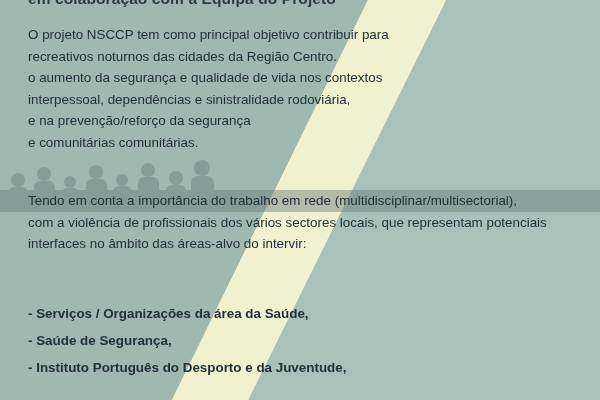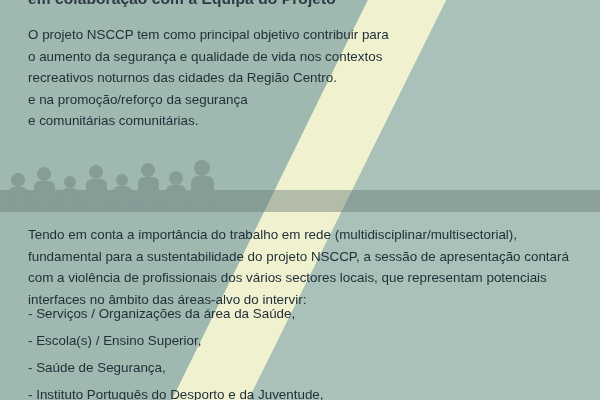--- a/index.html
+++ b/index.html
@@ -71,32 +71,32 @@
   }
   .para {
     position: absolute;
     left: 28px;
     width: 548px;
     color: #233039;
     font-size: 13.4px;
     line-height: 21.5px;
   }
   .para.p1 { top: 24px; }
-  .para.p2 { top: 224px; }
+  .para.p2 { top: 190px; }
   .para .line { white-space: nowrap; }
   .list {
     position: absolute;
     left: 28px;
     top: 300px;
     width: 548px;
     color: #233039;
     font-size: 13.4px;
     line-height: 27px;
   }
-  .list .item { white-space: nowrap; }
+  .list .item { white-space: nowrap; font-weight: bold; }
 </style>
 </head>
 <body>
 
 <div id="poster">
 
   <div class="band-left"></div>
   <div class="band-right"></div>
   <div class="band-mid"></div>
 
@@ -154,34 +154,33 @@
       </g>
     </svg>
   </div>
 
   <div class="content">
 
     <div class="title">em colaboração com a Equipa do Projeto</div>
 
     <div class="para p1">
       <div class="line">O projeto NSCCP tem como principal objetivo contribuir para</div>
+      <div class="line">recreativos noturnos das cidades da Região Centro.</div>
       <div class="line">o aumento da segurança e qualidade de vida nos contextos</div>
-      <div class="line">recreativos noturnos das cidades da Região Centro.</div>
-      <div class="line">e na promoção/reforço da segurança</div>
+      <div class="line">interpessoal, dependências e sinistralidade rodoviária,</div>
+      <div class="line">e na prevenção/reforço da segurança</div>
       <div class="line">e comunitárias comunitárias.</div>
     </div>
 
     <div class="para p2">
       <div class="line">Tendo em conta a importância do trabalho em rede (multidisciplinar/multisectorial),</div>
-      <div class="line">fundamental para a sustentabilidade do projeto NSCCP, a sessão de apresentação contará</div>
       <div class="line">com a violência de profissionais dos vários sectores locais, que representam potenciais</div>
       <div class="line">interfaces no âmbito das áreas-alvo do intervir:</div>
     </div>
 
     <div class="list">
       <div class="item">- Serviços / Organizações da área da Saúde,</div>
-      <div class="item">- Escola(s) / Ensino Superior,</div>
       <div class="item">- Saúde de Segurança,</div>
       <div class="item">- Instituto Português do Desporto e da Juventude,</div>
     </div>
 
   </div>
 </div>
 
 </body></html>

